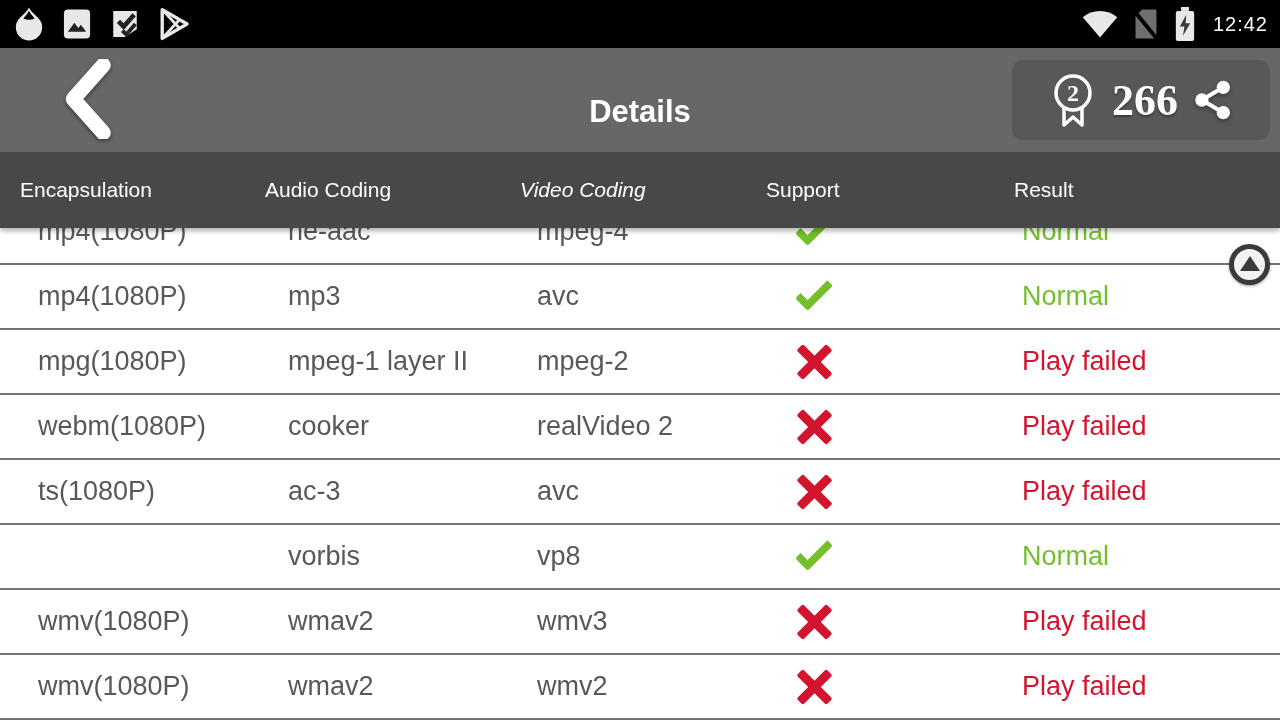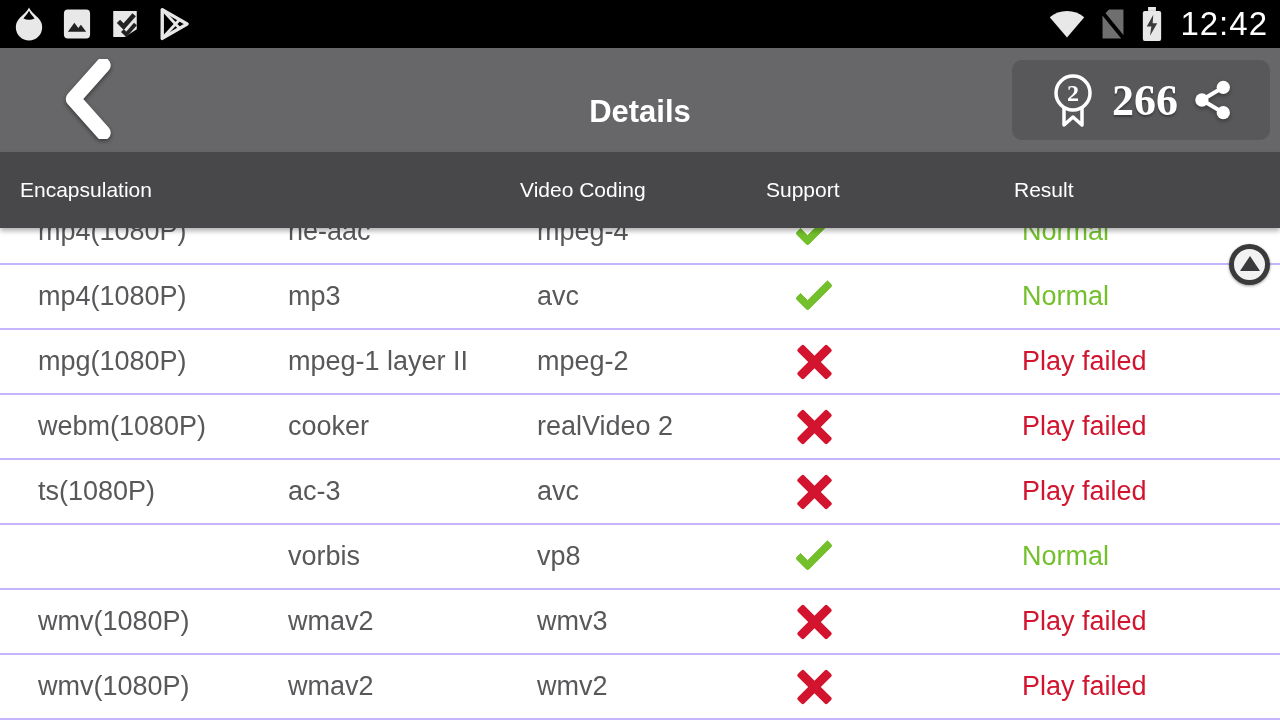--- a/index.html
+++ b/index.html
@@ -13,21 +13,21 @@
 
   
   .status-bar{
     position:absolute;top:0;left:0;width:1280px;height:48px;background:#000;
     display:flex;align-items:center;justify-content:space-between;
     padding:0 12px;
   }
   .sb-left{display:flex;align-items:center;gap:15px;}
   .sb-right{display:flex;align-items:center;gap:13px;}
   .sb-icon{display:flex;align-items:center;justify-content:center;}
-  .sb-time{color:#fff;font-size:33px;letter-spacing:1px;margin-left:4px;}
+  .sb-time{color:#fff;font-size:20px;letter-spacing:1px;margin-left:4px;}
 
   
   .app-header{
     position:absolute;top:48px;left:0;width:1280px;height:104px;background:#67676a;
     box-shadow:0 2px 4px rgba(0,0,0,.35);
   }
   .back-button{
     position:absolute;left:52px;top:12px;width:70px;height:80px;
     background:none;border:none;cursor:pointer;
     display:flex;align-items:center;justify-content:center;
@@ -59,31 +59,31 @@
 
   
   .table-header{
     position:absolute;top:152px;left:0;width:1280px;height:76px;background:#48484b;
     box-shadow:0 3px 5px rgba(0,0,0,.3);z-index:5;
   }
   .table-header span{
     position:absolute;top:0;height:76px;display:flex;align-items:center;
     color:#fff;font-size:21px;
   }
-  .th-1{left:20px;} .th-2{left:265px;} .th-3{left:520px;} .th-4{left:766px;} .th-5{left:1014px;}
+  .th-1{left:20px;} .th-2{left:265px;} .th-3{left:520px;font-style:italic;} .th-4{left:766px;} .th-5{left:1014px;}
 
   
   .table-viewport{
     position:absolute;top:228px;left:0;width:1280px;height:492px;
     background:#fff;overflow:hidden;
   }
   #rows{margin-top:-28px;}
   .row{
     position:relative;width:1280px;height:65px;
-    border-bottom:2px solid #c4b5fd;background:#fff;
+    border-bottom:2px solid #737373;background:#fff;
   }
   .row .cell{
     position:absolute;top:0;height:63px;display:flex;align-items:center;
     font-size:27px;color:#58585b;white-space:nowrap;
   }
   .c1{left:38px;} .c2{left:288px;} .c3{left:537px;}
   .c4{left:814px;transform:translateX(-50%);}
   .c5{left:1022px;}
   .c5.ok{color:var(--green);} .c5.err{color:var(--red);}
 
@@ -196,20 +196,21 @@
           <circle cx="18.5" cy="21" r="4.2" fill="#fff"></circle>
           <line x1="18.5" y1="5" x2="5" y2="13" stroke="#fff" stroke-width="2.6"></line>
           <line x1="5" y1="13" x2="18.5" y2="21" stroke="#fff" stroke-width="2.6"></line>
         </svg>
       </span>
     </div>
   </header>
 
   <div class="table-header">
     <span class="th-1">Encapsulation</span>
+    <span class="th-2">Audio Coding</span>
     <span class="th-3">Video Coding</span>
     <span class="th-4">Support</span>
     <span class="th-5">Result</span>
   </div>
 
   <div class="table-viewport">
     <div id="rows">
   <div class="row pass">
     <span class="cell c1">mp4(1080P)</span>
     <span class="cell c2">he-aac</span>

